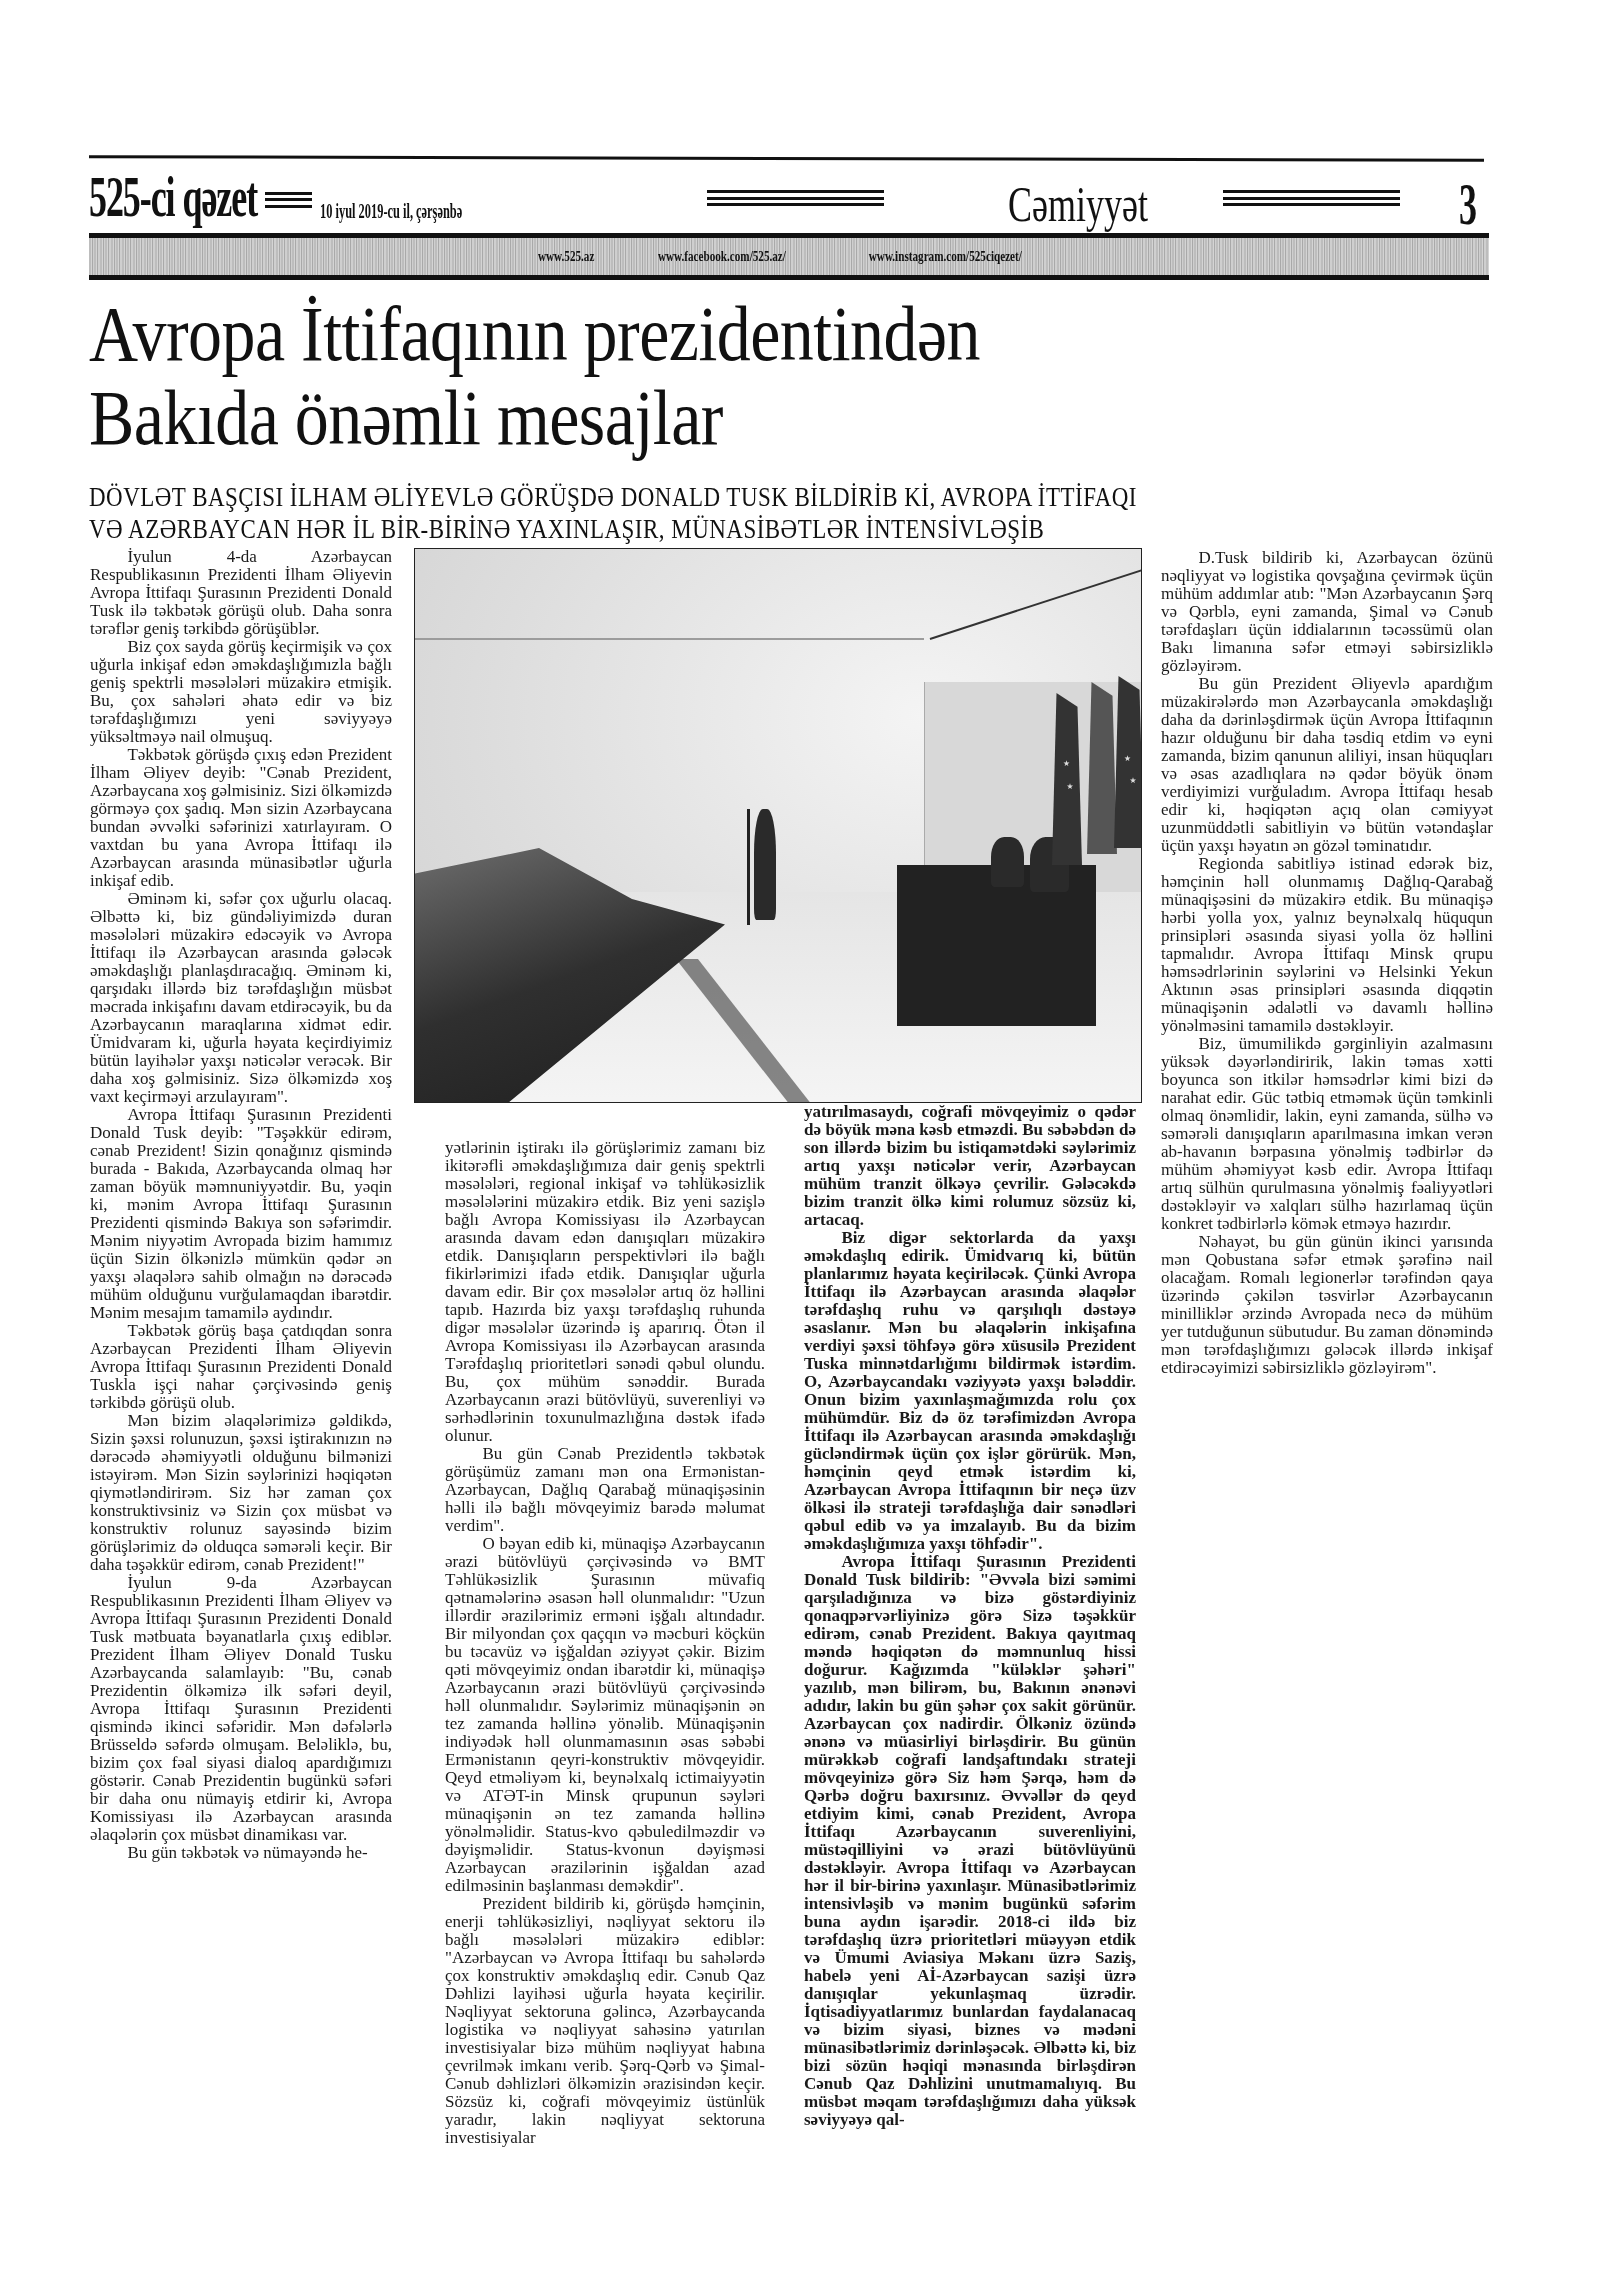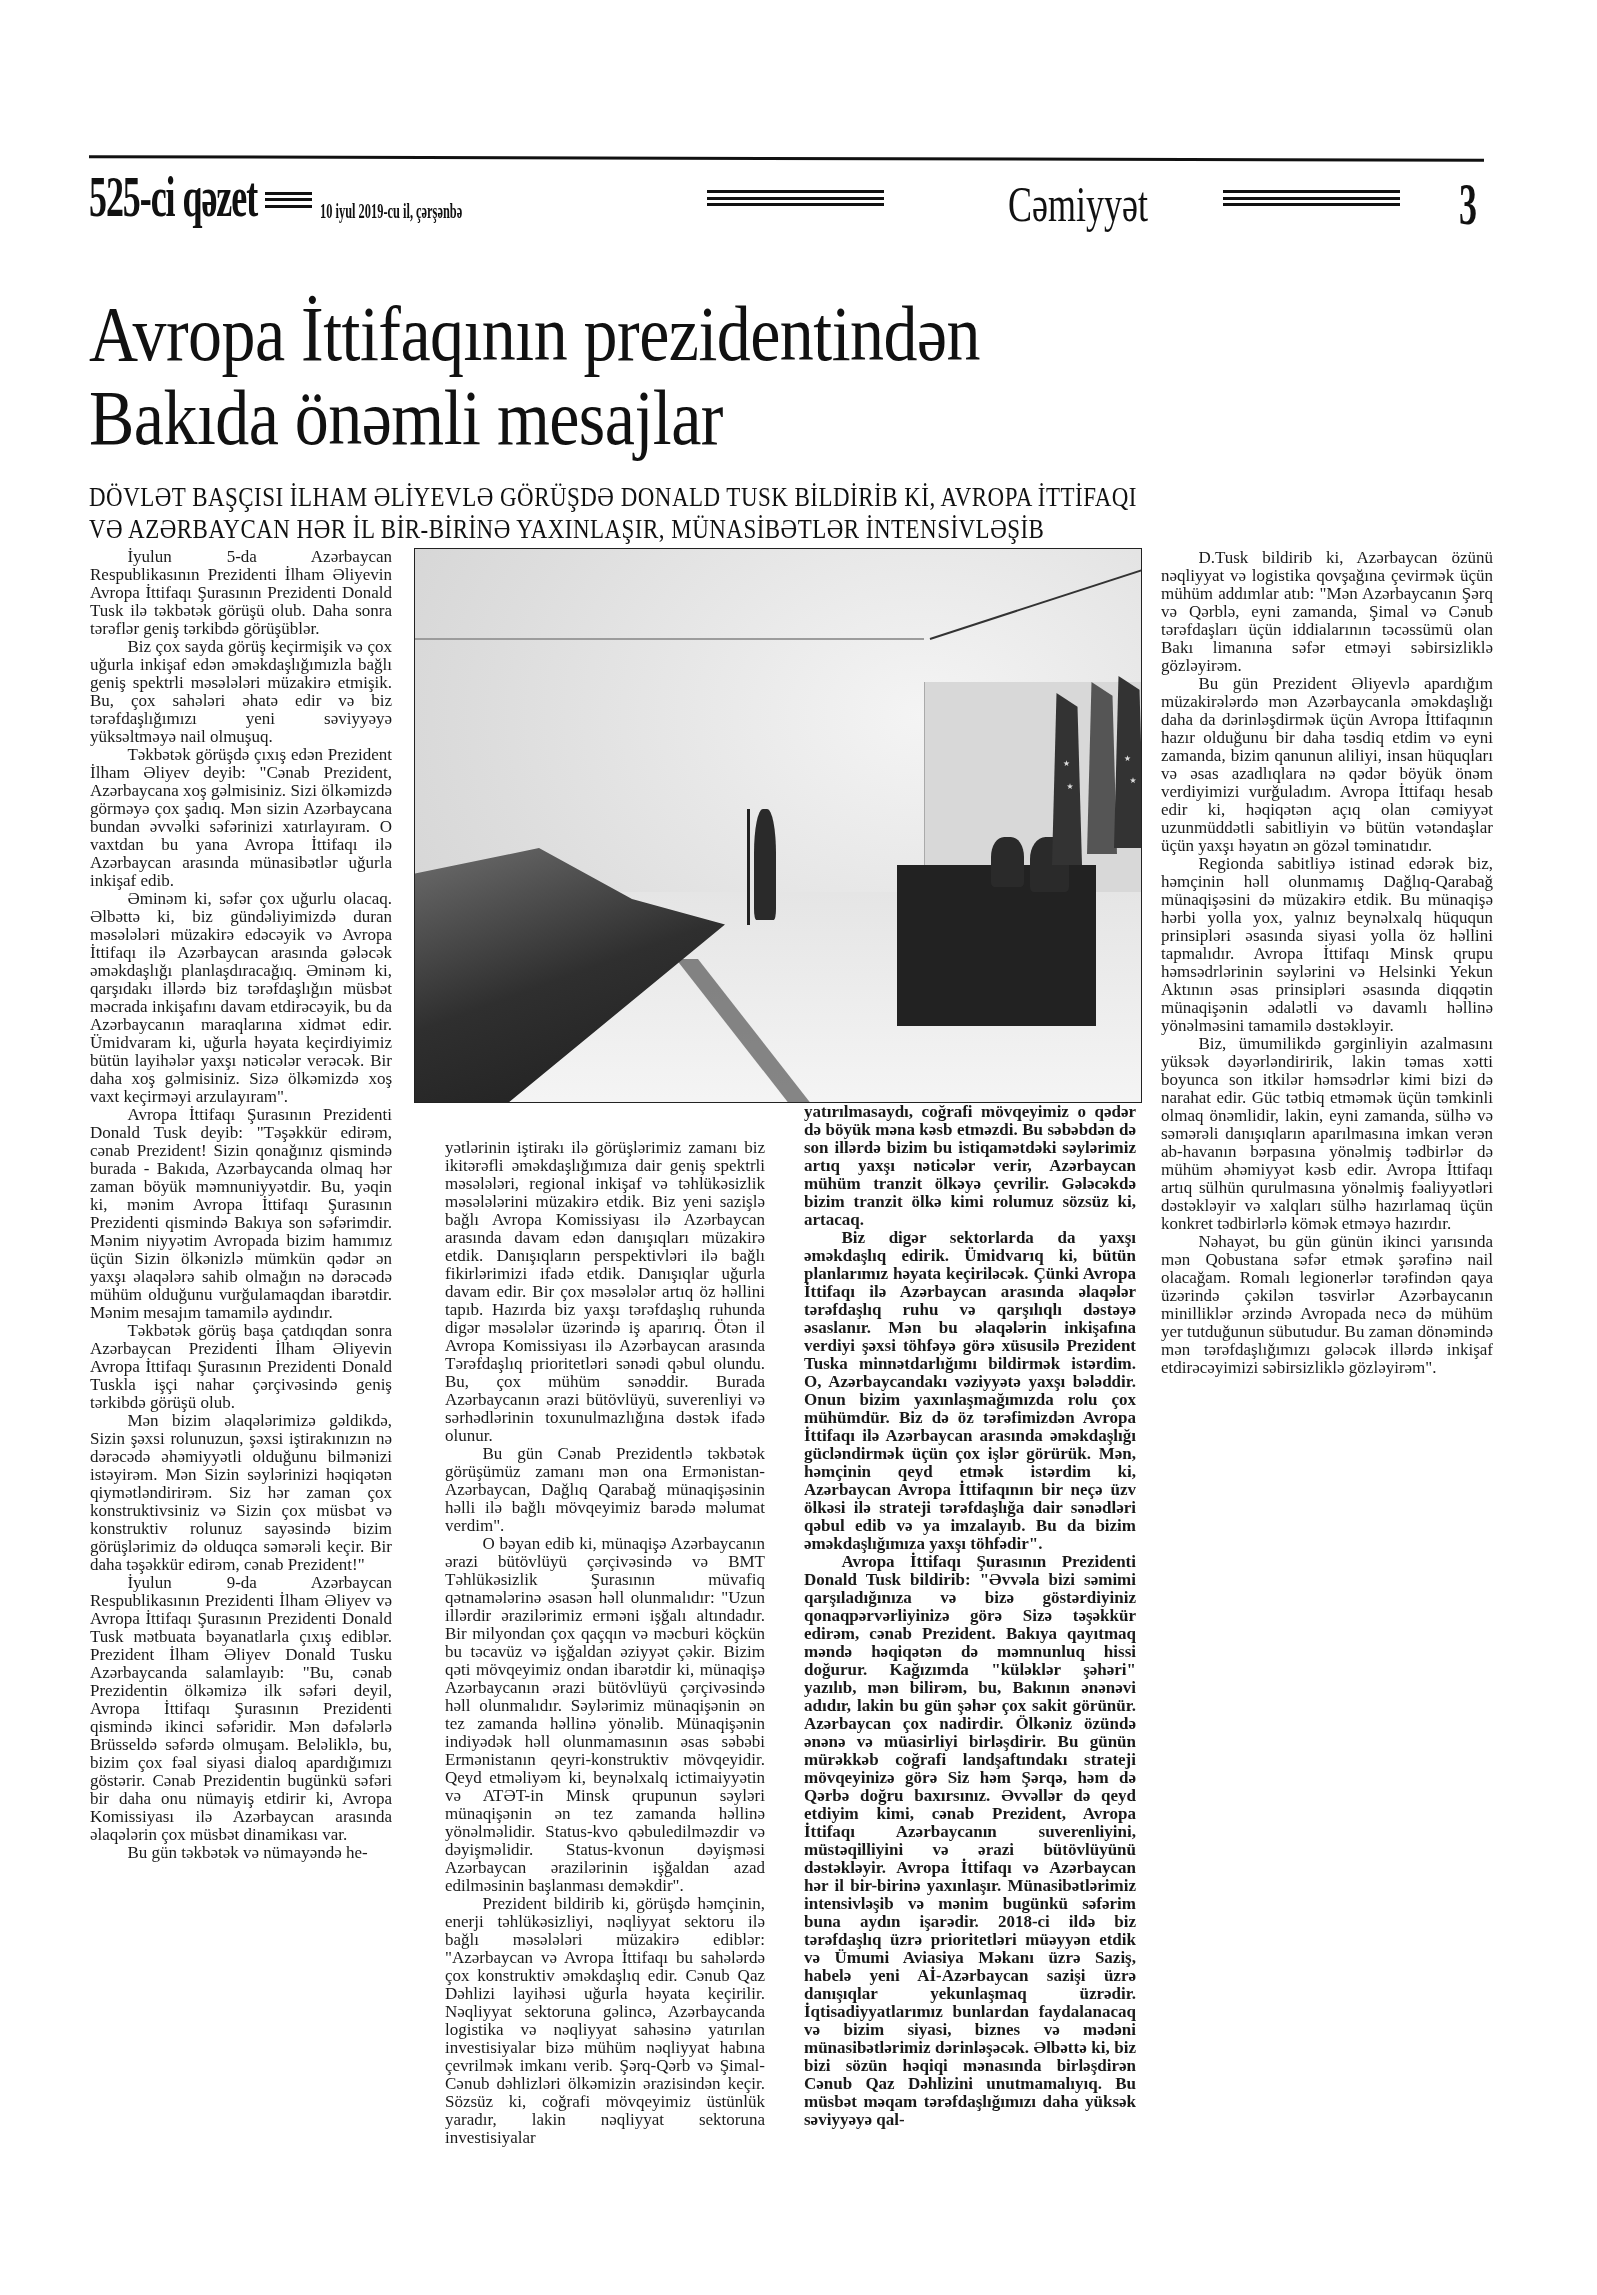--- a/index.html
+++ b/index.html
@@ -73,20 +73,27 @@
       </div>
     <div class="section">Cəmiyyət</div>
     <div class="tri-lines" style="left:1134px; top:24px; width:177px;">
         <span></span>
         <span></span>
         <span></span>
       </div>
     <div class="pagenum">3</div>
   </div>
 
+  <div class="band">
+    <div class="band-links">
+      <span>www.525.az</span>
+      <span>www.facebook.com/525.az/</span>
+      <span>www.instagram.com/525ciqezet/</span>
+    </div>
+  </div>
 
   <h1 class="headline" style="margin:0; font-weight:normal;">
     <div>Avropa İttifaqının prezidentindən</div>
     <div>Bakıda önəmli mesajlar</div>
   </h1>
 
   <div class="subhead">
     <div>DÖVLƏT BAŞÇISI İLHAM ƏLİYEVLƏ GÖRÜŞDƏ DONALD TUSK BİLDİRİB Kİ, AVROPA İTTİFAQI</div>
     <div>VƏ AZƏRBAYCAN HƏR İL BİR-BİRİNƏ YAXINLAŞIR, MÜNASİBƏTLƏR İNTENSİVLƏŞİB</div>
   </div>
@@ -109,21 +116,21 @@
         <i style="left:14.4px;top:89px;">★</i>
       </div>
     <div class="flag" style="left:672px; top:133px; background:#555;"></div>
     <div class="flag" style="left:699px; top:127px;">
         <i style="left:10px;top:78px;">★</i>
         <i style="left:15.5px;top:100px;">★</i>
       </div>
   </div>
 
   <div class="col" id="col1">
-    <p>İyulun 5-da Azərbaycan Respublikasının Prezidenti İlham Əliyevin Avropa İttifaqı Şurasının Prezidenti Donald Tusk ilə təkbətək görüşü olub. Daha sonra tərəflər geniş tərkibdə görüşüblər.</p>
+    <p>İyulun 4-da Azərbaycan Respublikasının Prezidenti İlham Əliyevin Avropa İttifaqı Şurasının Prezidenti Donald Tusk ilə təkbətək görüşü olub. Daha sonra tərəflər geniş tərkibdə görüşüblər.</p>
     <p>Biz çox sayda görüş keçirmişik və çox uğurla inkişaf edən əməkdaşlığımızla bağlı geniş spektrli məsələləri müzakirə etmişik. Bu, çox sahələri əhatə edir və biz tərəfdaşlığımızı yeni səviyyəyə yüksəltməyə nail olmuşuq.</p>
     <p>Təkbətək görüşdə çıxış edən Prezident İlham Əliyev deyib: "Cənab Prezident, Azərbaycana xoş gəlmisiniz. Sizi ölkəmizdə görməyə çox şadıq. Mən sizin Azərbaycana bundan əvvəlki səfərinizi xatırlayıram. O vaxtdan bu yana Avropa İttifaqı ilə Azərbaycan arasında münasibətlər uğurla inkişaf edib.</p>
     <p>Əminəm ki, səfər çox uğurlu olacaq. Əlbəttə ki, biz gündəliyimizdə duran məsələləri müzakirə edəcəyik və Avropa İttifaqı ilə Azərbaycan arasında gələcək əməkdaşlığı planlaşdıracağıq. Əminəm ki, qarşıdakı illərdə biz tərəfdaşlığın müsbət məcrada inkişafını davam etdirəcəyik, bu da Azərbaycanın maraqlarına xidmət edir. Ümidvaram ki, uğurla həyata keçirdiyimiz bütün layihələr yaxşı nəticələr verəcək. Bir daha xoş gəlmisiniz. Sizə ölkəmizdə xoş vaxt keçirməyi arzulayıram".</p>
     <p>Avropa İttifaqı Şurasının Prezidenti Donald Tusk deyib: "Təşəkkür edirəm, cənab Prezident! Sizin qonağınız qismində burada - Bakıda, Azərbaycanda olmaq hər zaman böyük məmnuniyyətdir. Bu, yəqin ki, mənim Avropa İttifaqı Şurasının Prezidenti qismində Bakıya son səfərimdir. Mənim niyyətim Avropada bizim hamımız üçün Sizin ölkənizlə mümkün qədər ən yaxşı əlaqələrə sahib olmağın nə dərəcədə mühüm olduğunu vurğulamaqdan ibarətdir. Mənim mesajım tamamilə aydındır.</p>
     <p>Təkbətək görüş başa çatdıqdan sonra Azərbaycan Prezidenti İlham Əliyevin Avropa İttifaqı Şurasının Prezidenti Donald Tuskla işçi nahar çərçivəsində geniş tərkibdə görüşü olub.</p>
     <p>Mən bizim əlaqələrimizə gəldikdə, Sizin şəxsi rolunuzun, şəxsi iştirakınızın nə dərəcədə əhəmiyyətli olduğunu bilmənizi istəyirəm. Mən Sizin səylərinizi həqiqətən qiymətləndirirəm. Siz hər zaman çox konstruktivsiniz və Sizin çox müsbət və konstruktiv rolunuz sayəsində bizim görüşlərimiz də olduqca səmərəli keçir. Bir daha təşəkkür edirəm, cənab Prezident!"</p>
     <p>İyulun 9-da Azərbaycan Respublikasının Prezidenti İlham Əliyev və Avropa İttifaqı Şurasının Prezidenti Donald Tusk mətbuata bəyanatlarla çıxış ediblər. Prezident İlham Əliyev Donald Tusku Azərbaycanda salamlayıb: "Bu, cənab Prezidentin ölkəmizə ilk səfəri deyil, Avropa İttifaqı Şurasının Prezidenti qismində ikinci səfəridir. Mən dəfələrlə Brüsseldə səfərdə olmuşam. Beləliklə, bu, bizim çox fəal siyasi dialoq apardığımızı göstərir. Cənab Prezidentin bugünkü səfəri bir daha onu nümayiş etdirir ki, Avropa Komissiyası ilə Azərbaycan arasında əlaqələrin çox müsbət dinamikası var.</p>
     <p>Bu gün təkbətək və nümayəndə he-</p>
   </div>
 

